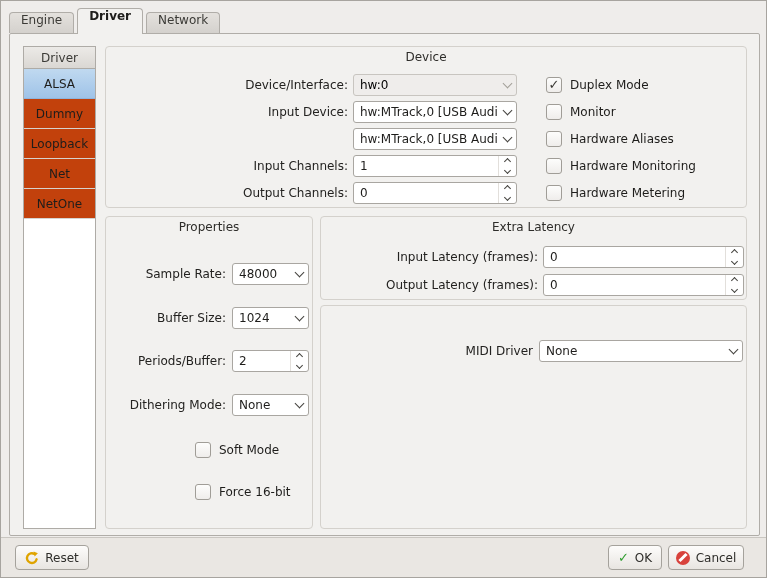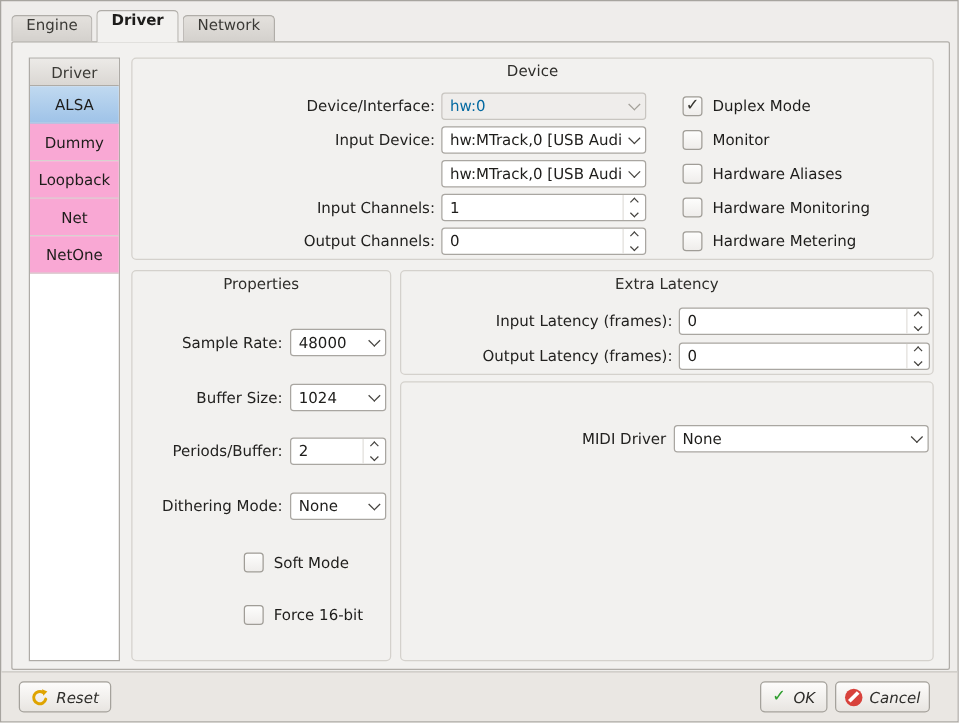--- a/index.html
+++ b/index.html
@@ -11,48 +11,48 @@
   .tabbar { position:absolute; left:8px; top:7px; height:26px; display:flex; align-items:flex-end; z-index:5; }
   .tab { background:linear-gradient(#e4e1dd,#d4d1cd); border:1px solid #b0ada8; border-bottom:none; border-radius:4px 4px 0 0; padding:0 11px; height:21px; margin-right:3px; margin-bottom:1px; display:flex; color:#3b3a36; cursor:default; }
   .tab.active { background:#f2f1ef; height:26px; margin-bottom:0; font-weight:bold; color:#1e1d1b; position:relative; z-index:6; }
 
   
   .panel { position:absolute; left:8px; top:32px; width:751px; height:503px; background:#f2f1ef; border:1px solid #b0ada8; border-radius:2px; }
 
   
   .driver-list { position:absolute; left:13px; top:12px; width:73px; height:483px; background:#ffffff; border:1px solid #aeaba6; }
   .list-header { height:22px; background:linear-gradient(#eceae7,#dad7d3); border-bottom:1px solid #aeaba6; display:flex; align-items:center; justify-content:center; color:#3b3a36; }
-  .list-item { height:30px; display:flex; align-items:center; justify-content:center; border-bottom:1px solid #d6d3cf; background:#f9a8d4; }
+  .list-item { height:30px; display:flex; align-items:center; justify-content:center; border-bottom:1px solid #d6d3cf; background:#c2410c; }
   .list-item.selected { background:linear-gradient(#c0d9f0,#9fc3e8); border-bottom-color:#8fb4dc; }
 
   
   .group { position:absolute; border:1px solid #d4d1cc; border-radius:4px; }
   .group-title { position:absolute; top:3px; left:0; right:0; text-align:center; color:#2e2d2a; }
 
   .glabel { position:absolute; left:0; height:22px; line-height:22px; text-align:right; white-space:nowrap; color:#232220; }
 
   
   .combo, .spin { position:absolute; height:22px; background:#ffffff; border:1px solid #a9a6a1; border-radius:3px; display:flex; align-items:center; overflow:hidden; }
   .combo .val, .spin .val { flex:1; padding:0 6px; white-space:nowrap; overflow:hidden; }
   .combo .dd { width:18px; height:100%; display:flex; align-items:center; justify-content:center; }
   .chev { width:7px; height:7px; border-right:1.6px solid #44423e; border-bottom:1.6px solid #44423e; transform:rotate(45deg); margin-top:-4px; }
   .combo.disabled { background:#efedeb; border-color:#c8c5c0; }
-  .combo.disabled .val { color:#0369a1; }
+  .combo.disabled .val { color:#000000; }
   .combo.disabled .chev { border-color:#a3a099; }
   .spin .btns { width:18px; height:100%; display:flex; flex-direction:column; align-items:center; justify-content:center; gap:4px; border-left:1px solid #e2dfdb; }
   .chev-up { width:5px; height:5px; border-left:1.5px solid #44423e; border-top:1.5px solid #44423e; transform:rotate(45deg); }
   .chev-dn { width:5px; height:5px; border-right:1.5px solid #44423e; border-bottom:1.5px solid #44423e; transform:rotate(45deg); }
 
   
   .check { position:absolute; height:22px; display:flex; align-items:center; gap:8px; white-space:nowrap; }
   .box { width:16px; height:16px; background:linear-gradient(#fdfdfc,#efedeb); border:1px solid #a09d97; border-radius:3px; display:flex; align-items:center; justify-content:center; }
   .mark { font-size:13px; font-weight:bold; color:#3a3934; line-height:1; margin-top:-1px; }
 
   
-  .footer { position:absolute; left:0; top:536px; width:765px; height:40px; background:#eae7e3; border-top:1px solid #c9c6c1;font-style:italic; }
+  .footer { position:absolute; left:0; top:536px; width:765px; height:40px; background:#eae7e3; border-top:1px solid #c9c6c1; }
   .btn { position:absolute; top:7px; height:25px; display:flex; align-items:center; justify-content:center; gap:6px; background:linear-gradient(#fdfcfb,#e8e5e1); border:1px solid #a5a29c; border-radius:4px; color:#2e2d2a; cursor:default; }
   .okmark { color:#2f9e2f; font-weight:bold; font-size:13px; line-height:1; }
   .no-entry { width:14px; height:14px; border-radius:50%; background:#d8423c; position:relative; flex:0 0 auto; }
   .no-entry::after { content:""; position:absolute; left:2px; right:2px; top:5.5px; height:3px; background:#ffffff; transform:rotate(-45deg); }
   .reset-svg { flex:0 0 auto; }
 </style>
 </head>
 <body>
 
 <div class="window">

